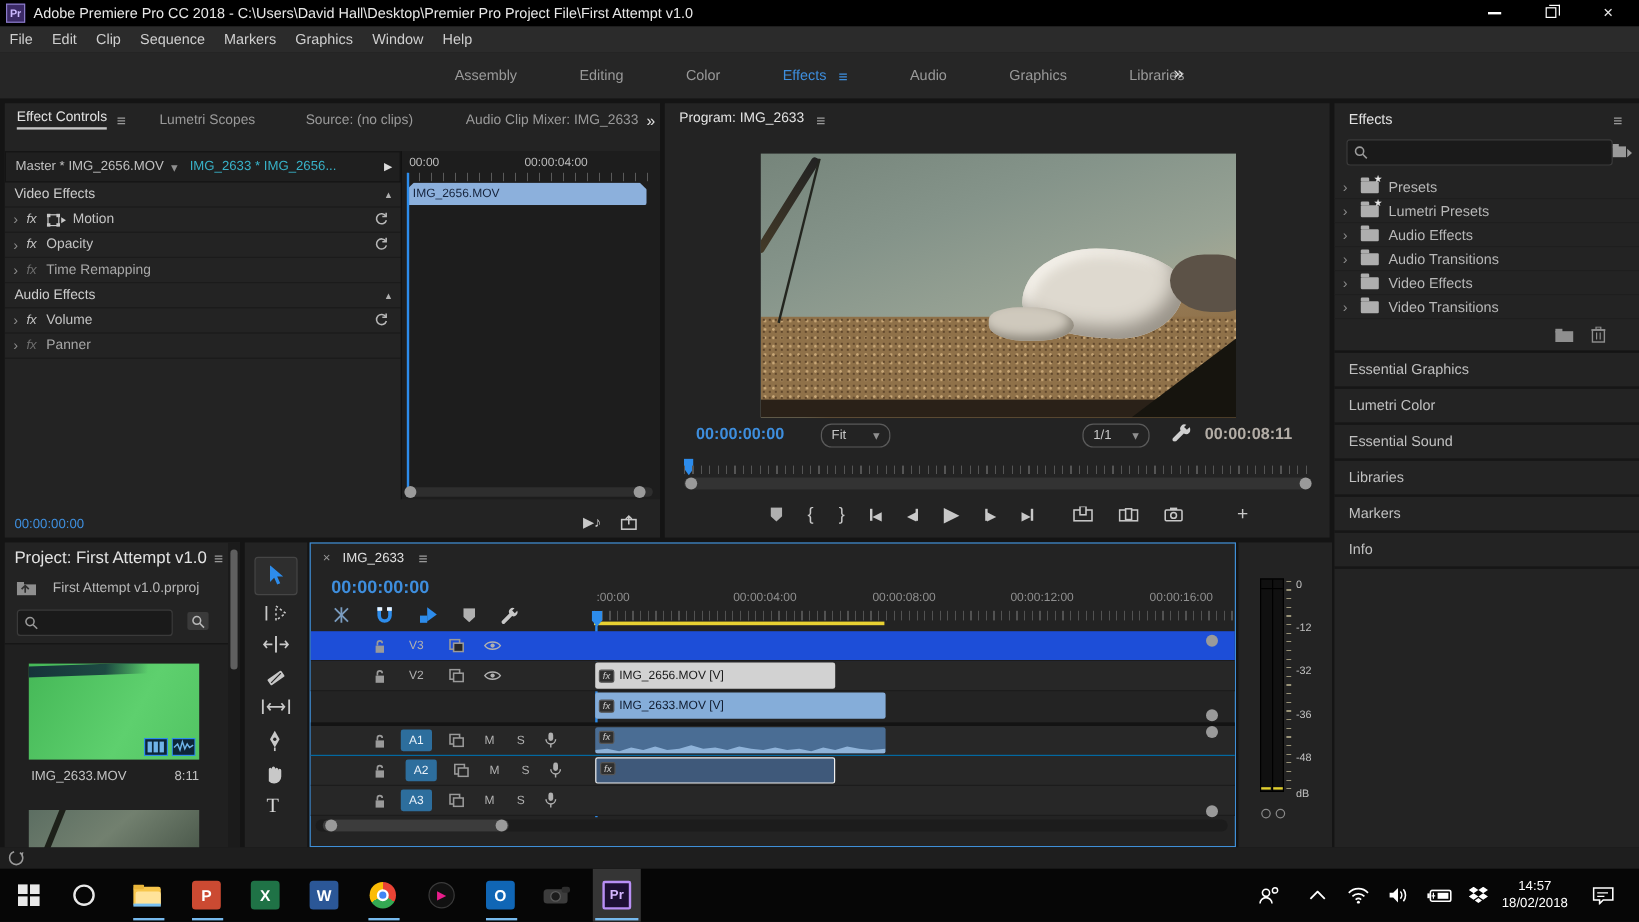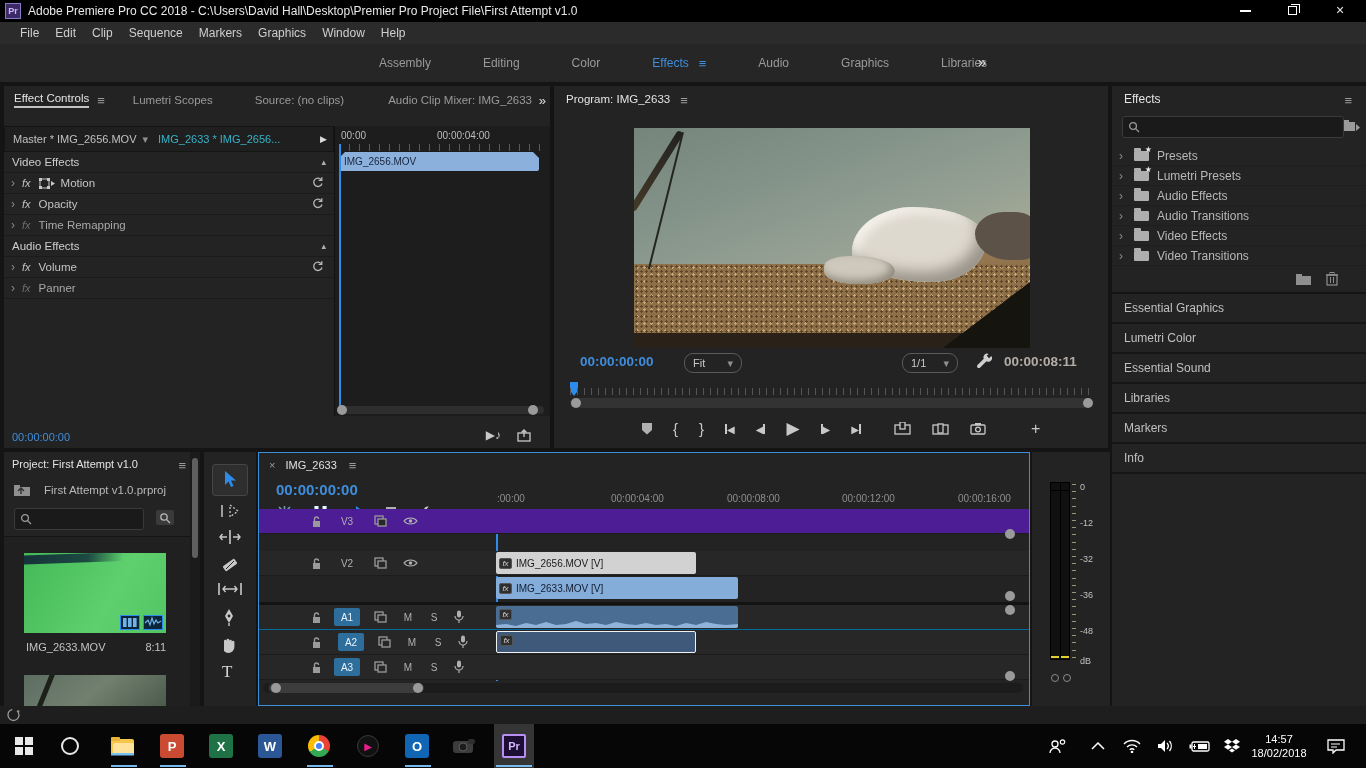--- a/index.html
+++ b/index.html
@@ -61,21 +61,21 @@
   <div class="abs row" style="left:5px;top:3px;width:16px;height:16px;background:#3b2a66;border:1px solid #8a7bc8;justify-content:center;color:#cbb8ff;font-size:9px;font-weight:bold">Pr</div>
   <span class="abs" style="left:28px;top:4px">Adobe Premiere Pro CC 2018 - C:\Users\David Hall\Desktop\Premier Pro Project File\First Attempt v1.0</span>
   <div class="abs" style="left:1240px;top:10px;width:11px;height:2px;background:#fff"></div>
   <div class="abs" style="left:1288px;top:6px;width:9px;height:9px;border:1px solid #fff">
     <div class="abs" style="left:2px;top:-3px;width:9px;height:9px;border:1px solid #fff;border-bottom:none;border-left:none"></div>
   </div>
   <span class="abs" style="left:1336px;top:2px;font-size:14px">×</span>
 </div>
 
 <div id="menubar" class="row">
-  <span style="margin-left:20px">File</span>
+  <span style="margin-left:8px">File</span>
   <span>Edit</span>
   <span>Clip</span>
   <span>Sequence</span>
   <span>Markers</span>
   <span>Graphics</span>
   <span>Window</span>
   <span>Help</span>
 </div>
 
 <div id="wsbar">
@@ -359,21 +359,21 @@
         <span>Markers</span>
       </div>
     <div class="collhead">
         <span>Info</span>
       </div>
   </div>
 </div>
 
 <div class="panel" style="left:4px;top:452px;width:196px;height:254px">
   <div class="ptabs" style="height:26px">
-    <span class="ptab-active" style="margin-left:8px;border-bottom:none;font-size:11px">Project: First Attempt v1.0</span>
+    <span class="ptab-active" style="margin-left:8px;border-bottom:none;font-size:14px">Project: First Attempt v1.0</span>
     <span class="hamb abs" style="right:14px">≡</span>
   </div>
   <div class="abs row" style="left:10px;top:31px;gap:12px">
     <svg width="18" height="14">
         <rect x="0" y="4" width="16" height="9" fill="#8f8f8f"></rect>
         <rect x="0" y="2" width="6" height="3" fill="#8f8f8f"></rect>
         <path d="M4 8 l3-3 3 3 M7 5 v6" stroke="#2f2f2f" fill="none" stroke-width="1.4"></path>
       </svg>
     <span style="font-size:11.5px;color:#b8b8b8">First Attempt v1.0.prproj</span>
   </div>
@@ -503,21 +503,21 @@
     <span class="abs dim" style="left:116px;top:2px;font-size:10px">00:00:04:00</span>
     <span class="abs dim" style="left:232px;top:2px;font-size:10px">00:00:08:00</span>
     <span class="abs dim" style="left:347px;top:2px;font-size:10px">00:00:12:00</span>
     <span class="abs dim" style="left:463px;top:2px;font-size:10px">00:00:16:00</span>
     <div class="abs" style="left:0;top:18px;width:534px;height:8px;background:repeating-linear-gradient(90deg,#525252 0 1px,transparent 1px 6.4px)"></div>
     <div class="abs" style="left:0;top:27px;width:242px;height:3px;background:#e8d132"></div>
   </div>
   <div class="abs" style="left:234px;top:56px;width:9px;height:13px;background:#2d8ceb;clip-path:polygon(0 0,100% 0,100% 60%,50% 100%,0 60%)"></div>
   <div class="abs" style="left:237px;top:68px;width:2px;height:160px;background:#2d8ceb"></div>
 
-  <div class="abs row" style="left:0;top:56px;width:770px;height:25px;background:#4c1d95;border-bottom:1px solid #1c1c1c">
+  <div class="abs row" style="left:0;top:73px;width:770px;height:25px;background:#1d4ed8;border-bottom:1px solid #1c1c1c">
     <svg width="11" height="13" style="margin-left:52px">
         <rect x="2" y="6" width="7" height="6" fill="#9a9a9a"></rect>
         <path d="M3.5 6 V4 a2 2 0 0 1 4 0" fill="none" stroke="#9a9a9a" stroke-width="1.4"></path>
       </svg>
     <span class="tkbtn" style="margin-left:12px">V3</span>
     <svg width="13" height="12" style="margin-left:14px">
         <rect x="1" y="1" width="8" height="8" fill="none" stroke="#9a9a9a" stroke-width="1.3"></rect>
         <rect x="4" y="4" width="8" height="7" fill="#272727" stroke="#9a9a9a" stroke-width="1.3"></rect>
       </svg>
     <svg width="15" height="10" style="margin-left:16px">

